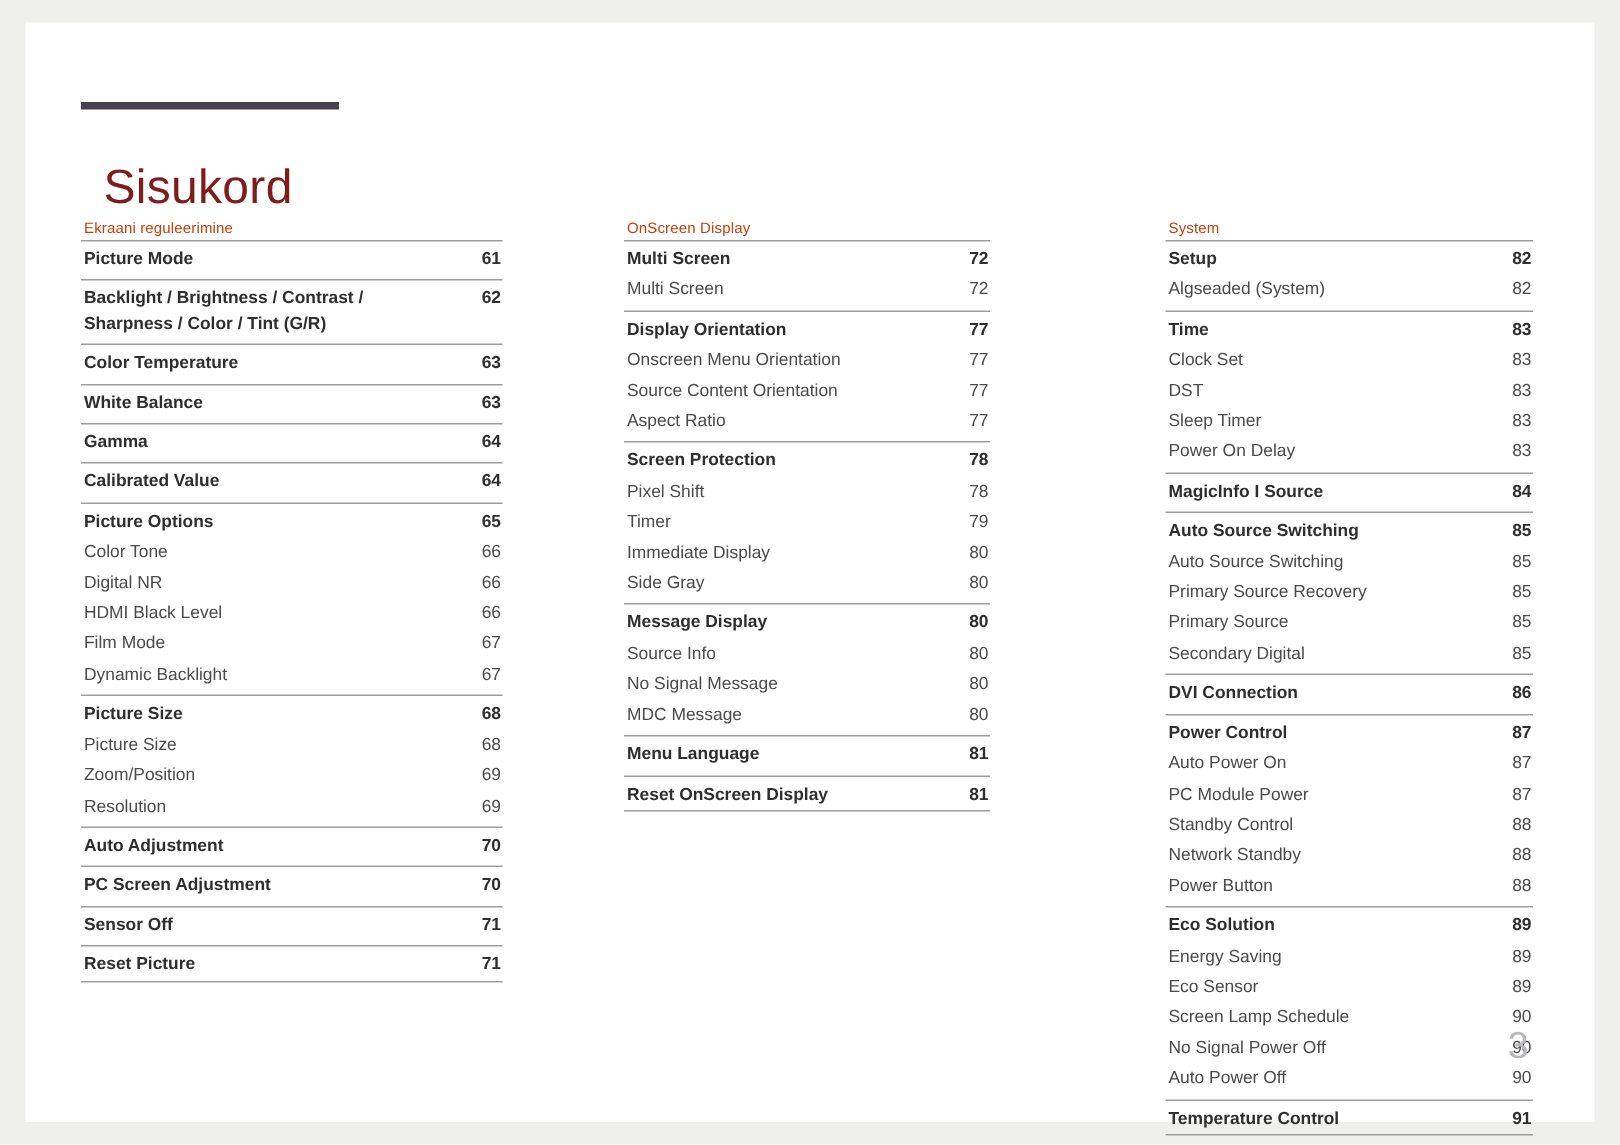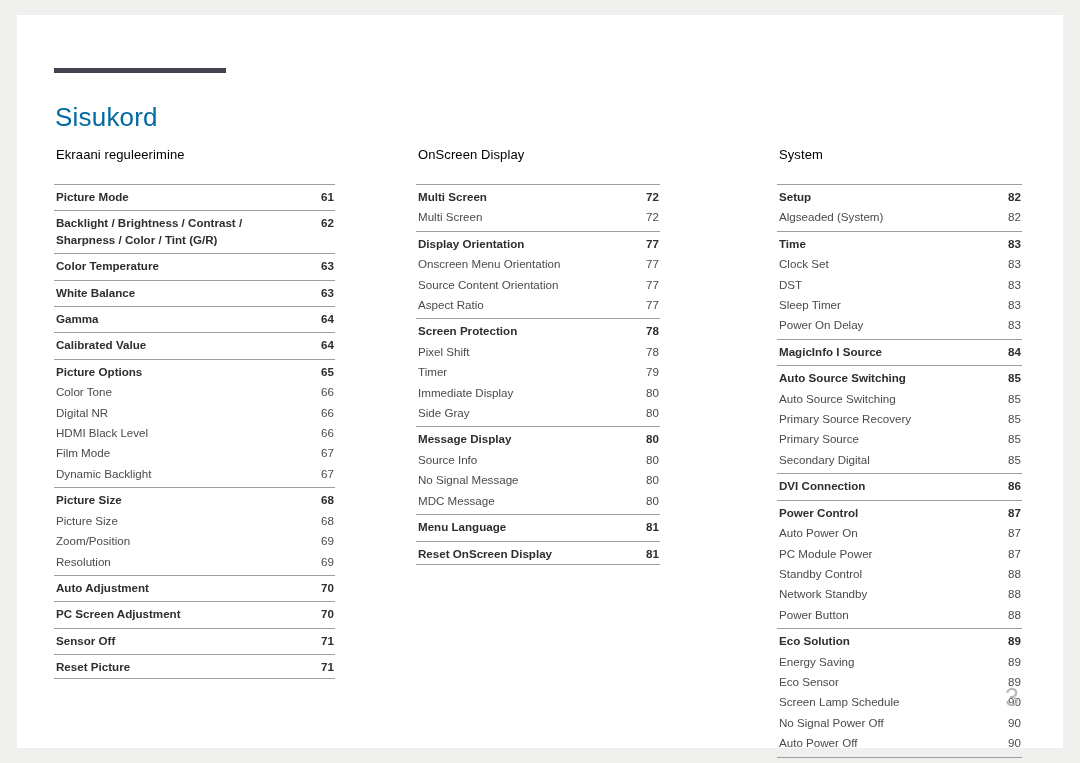--- a/index.html
+++ b/index.html
@@ -24,47 +24,47 @@
   .title-rule {
     position: absolute;
     left: 37px;
     top: 53px;
     width: 172px;
     height: 5px;
     background: #46424f;
   }
   .page-title {
     position: absolute;
-    left: 38px;
+    left: 52px;
     top: 70px;
-    font-size: 26px;
+    font-size: 32px;
     font-weight: 400;
-    color: #0369a1;
+    color: #7f1d1d;
     letter-spacing: 0.2px;
   }
   .columns {
     position: absolute;
     left: 0;
     top: 132px;
     width: 1046px;
     display: flex;
     gap: 0;
   }
   .col {
     position: relative;
   }
   .col-1 { width: 281px; margin-left: 37px; }
   .col-2 { width: 244px; margin-left: 81px; }
   .col-3 { width: 245px; margin-left: 117px; }
 
   .section-title {
-    font-size: 13px;
-    color: #000000;
+    font-size: 10px;
+    color: #c2410c;
     font-weight: 400;
-    margin: 0 0 22px 2px;
+    margin: 0 0 2px 2px;
     letter-spacing: 0.1px;
   }
   .group {
     border-top: 1px solid #9d9d9d;
     padding-top: 2px;
     padding-bottom: 3px;
   }
   .group.last {
     border-bottom: 1px solid #9d9d9d;
     padding-bottom: 0;

